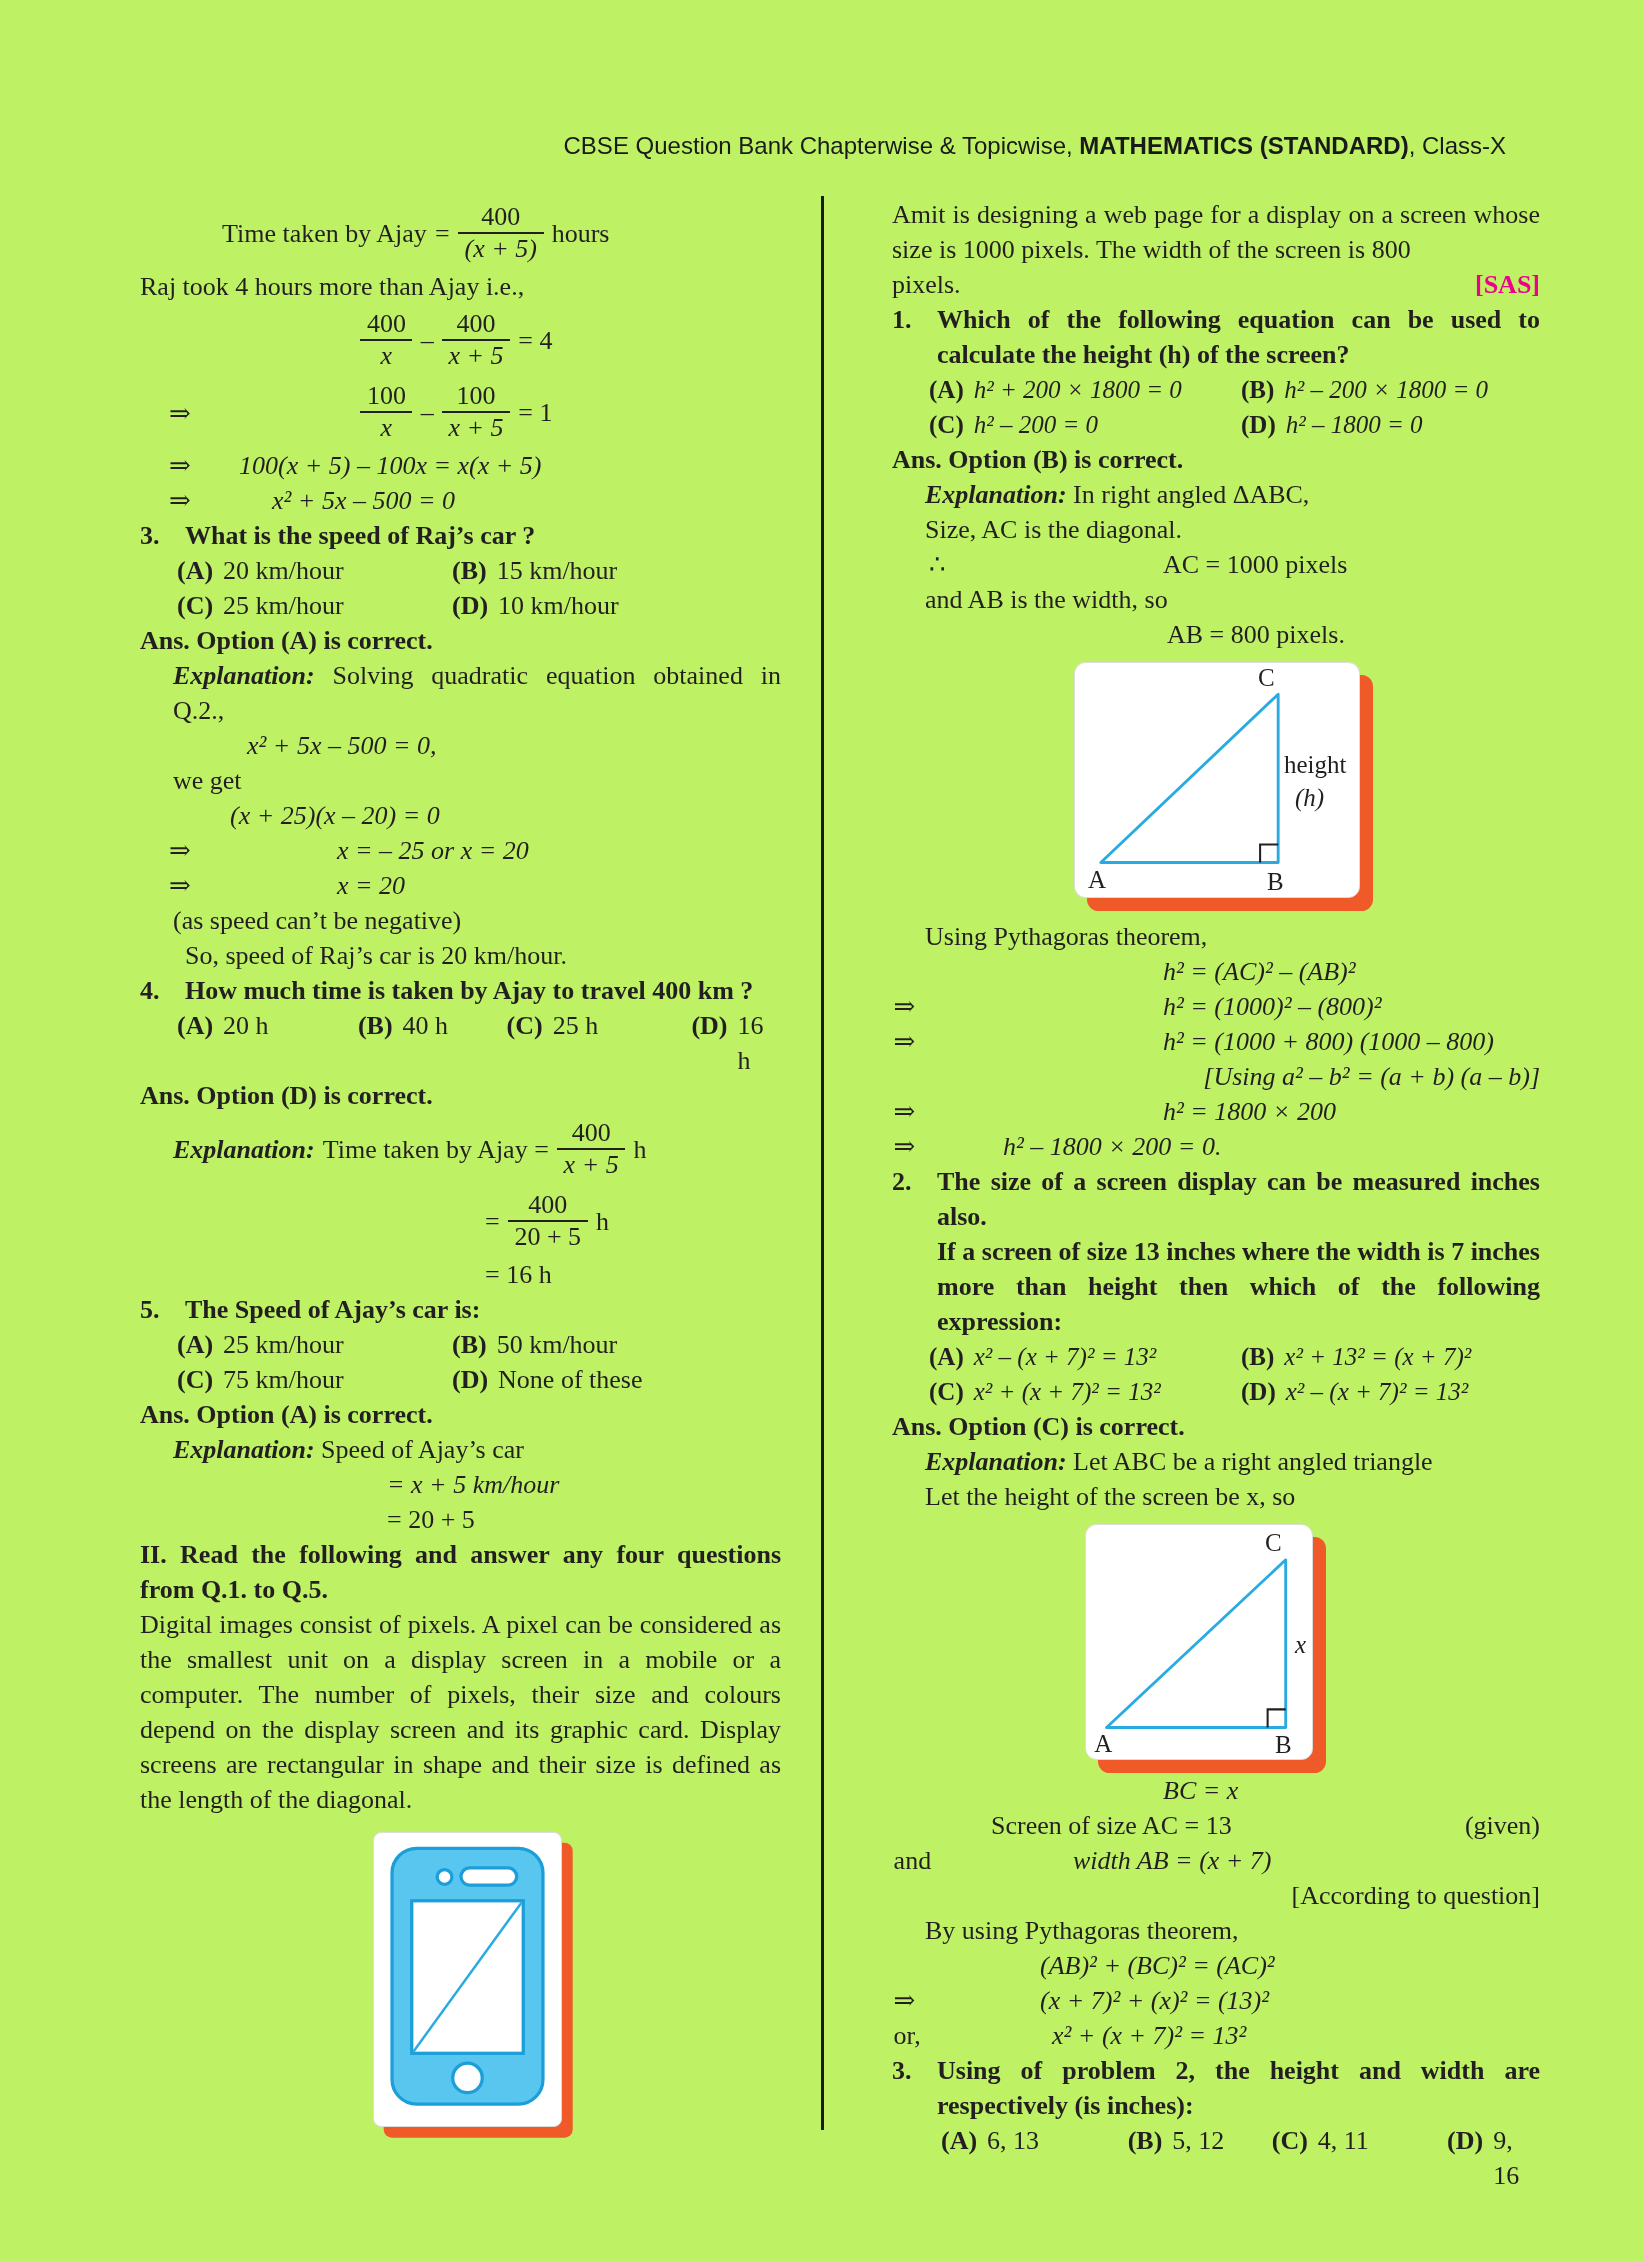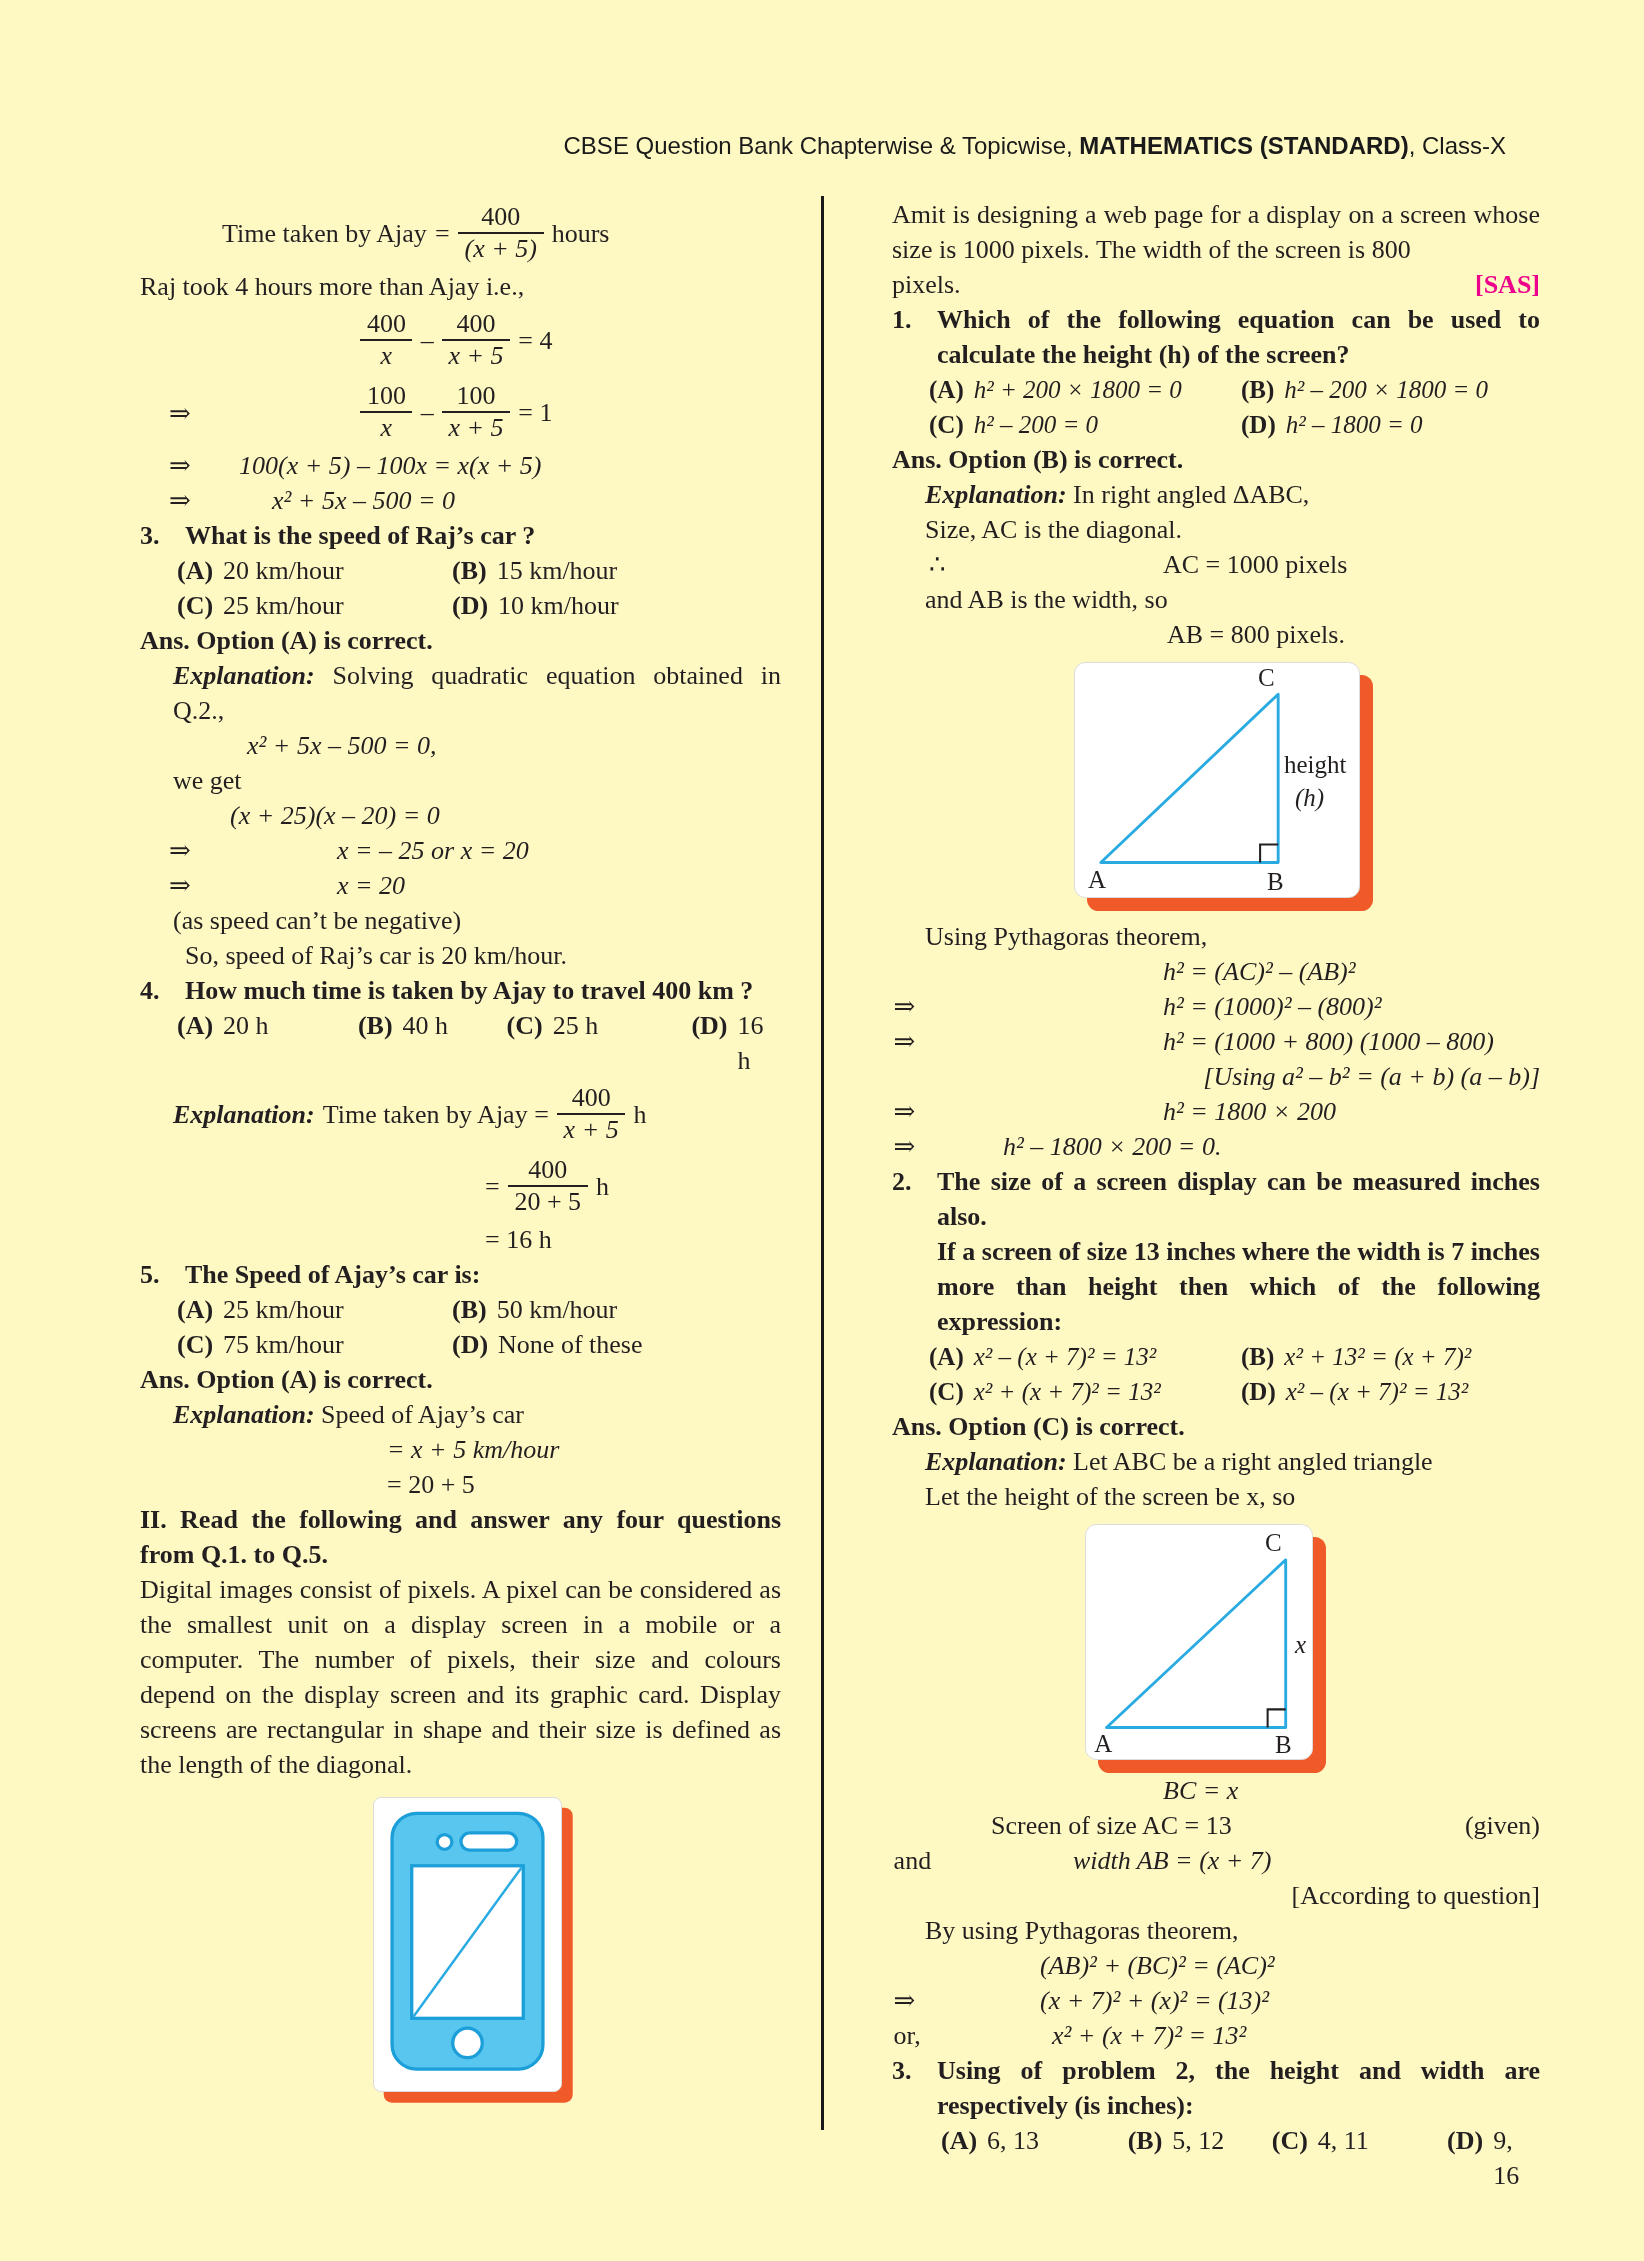--- a/index.html
+++ b/index.html
@@ -1,16 +1,16 @@
 <!DOCTYPE html>
 <html style="font-size:13px"><head>
 <meta charset="utf-8">
 <style>
   html,body{margin:0;padding:0;background:#e8e8e8;}
-  .page{position:relative;width:1645px;height:2261px;background:#fef9c3;
+  .page{position:relative;width:1645px;height:2261px;background:#bef264;
         font-family:"Liberation Serif","DejaVu Serif",serif;color:#231f20;overflow:hidden;}
   
   .header{position:absolute;top:132px;left:0;width:1506px;text-align:right;
           font-family:"Liberation Sans","DejaVu Sans",sans-serif;font-size:24px;color:#1a1a1a;}
   .header .hb{font-weight:bold;}
   
   .divider{position:absolute;left:821px;top:196px;width:3.3px;height:1934px;background:#1a1a1a;}
   
   .col{position:absolute;top:197px;font-size:26px;line-height:35px;}
   .col-left{left:140px;width:641px;}
@@ -175,20 +175,21 @@
       <span class="opt" style="width:189px;">
           <span class="ol">(C)</span>
           <span>25 h</span>
         </span>
       <span class="opt">
           <span class="ol">(D)</span>
           <span>16 h</span>
         </span>
     </div>
 
+    <div class="b">Ans. Option (D) is correct.</div>
 
     <div class="frow ind40">
       <span class="bi">Explanation:</span>
       <span class="gap">Time taken by Ajay =</span>
       <span class="frac">
         <span class="num">400</span>
         <span class="den i">x + 5</span>
       </span>
       <span class="gap">h</span>
     </div>

